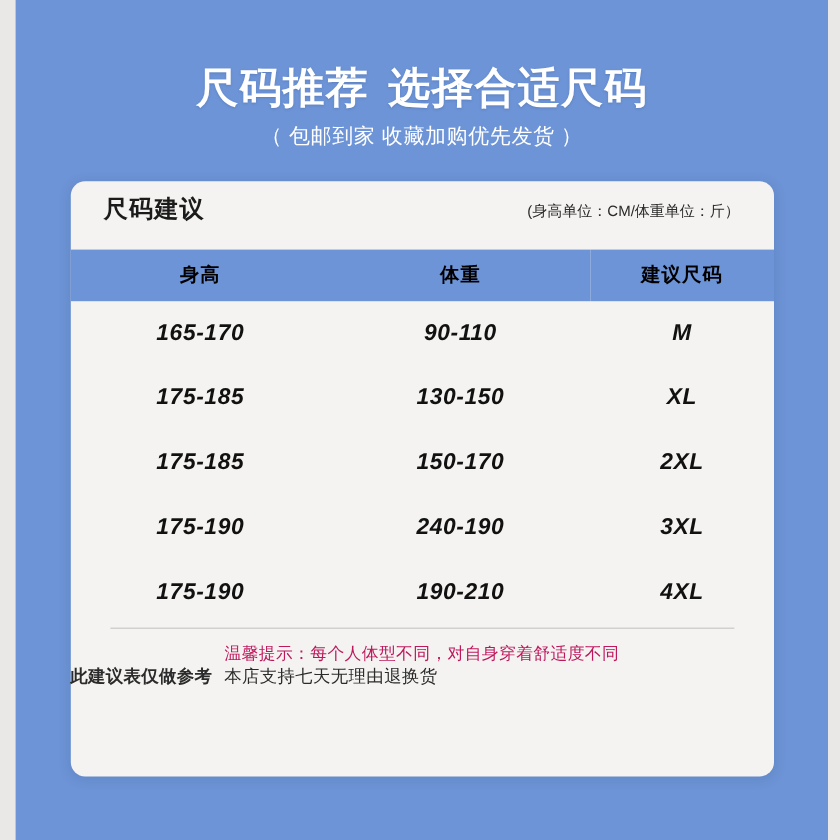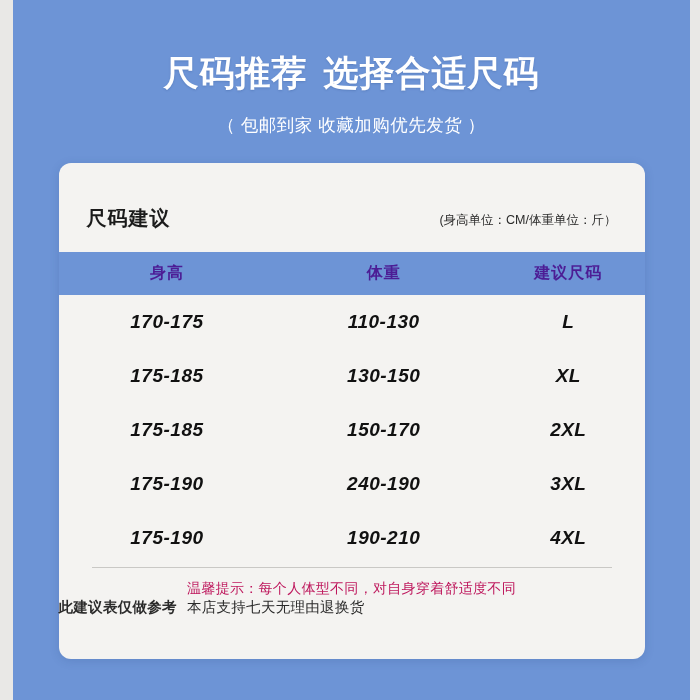--- a/index.html
+++ b/index.html
@@ -39,33 +39,33 @@
     margin-top: 38px;
     text-align: center;
     color: #ffffff;
     font-size: 35px;
     font-weight: bold;
     letter-spacing: 1px;
     text-shadow: 0 1px 2px rgba(40,70,130,0.25);
   }
   .headline .gap { display: inline-block; width: 16px; }
   .subline {
-    margin-top: 16px;
+    margin-top: 4px;
     text-align: center;
     color: #ffffff;
     font-size: 17.5px;
     letter-spacing: 0.5px;
   }
   .card {
     position: relative;
     margin: 26px auto 0;
     width: 586px;
     background: #f4f3f1;
     border-radius: 12px;
-    padding: 42px 0 0;
+    padding: 10px 0 0;
     box-shadow: 0 2px 10px rgba(40,70,130,0.18);
     height: 496px;
   }
   .card-head {
     display: flex;
     align-items: flex-end;
     justify-content: space-between;
     padding: 0 28px;
   }
   .card-title {
@@ -79,21 +79,21 @@
     color: #2a2a2a;
     padding-bottom: 3px;
   }
   .table {
     margin-top: 20px;
     width: 100%;
     border-collapse: collapse;
   }
   .table thead th {
     background: #6d94d6;
-    color: #4c1d95;
+    color: #000000;
     font-size: 16px;
     font-weight: bold;
     padding: 11px 0;
     letter-spacing: 1px;
   }
   .table tbody td {
     text-align: center;
     font-size: 19px;
     font-weight: bold;
     font-style: italic;
@@ -155,23 +155,23 @@
       <table class="table">
         <thead>
           <tr>
             <th class="col-h">身高</th>
             <th class="col-w">体重</th>
             <th class="col-s">建议尺码</th>
           </tr>
         </thead>
         <tbody>
           <tr>
-            <td>170-175</td>
-            <td>110-130</td>
-            <td>L</td>
+            <td>165-170</td>
+            <td>90-110</td>
+            <td>M</td>
           </tr>
           <tr>
             <td>175-185</td>
             <td>130-150</td>
             <td>XL</td>
           </tr>
           <tr>
             <td>175-185</td>
             <td>150-170</td>
             <td>2XL</td>

